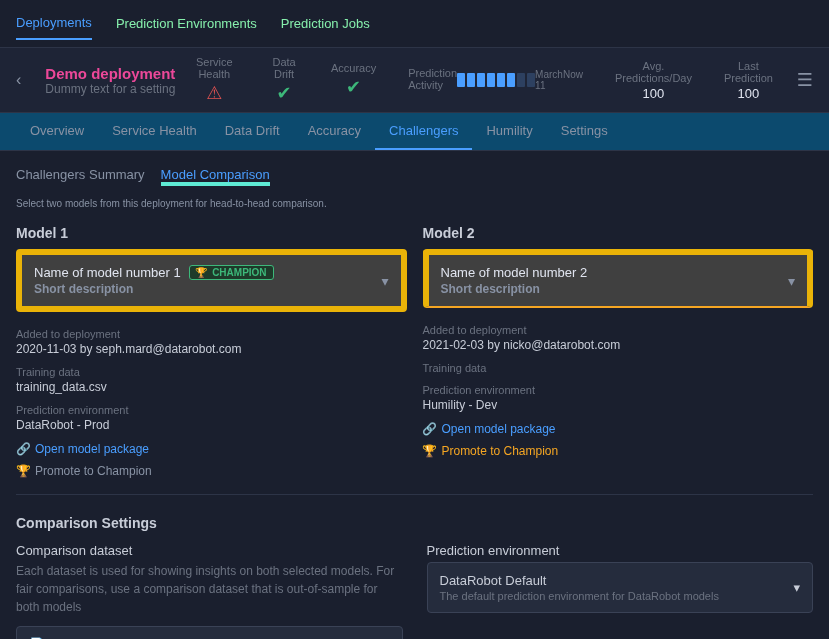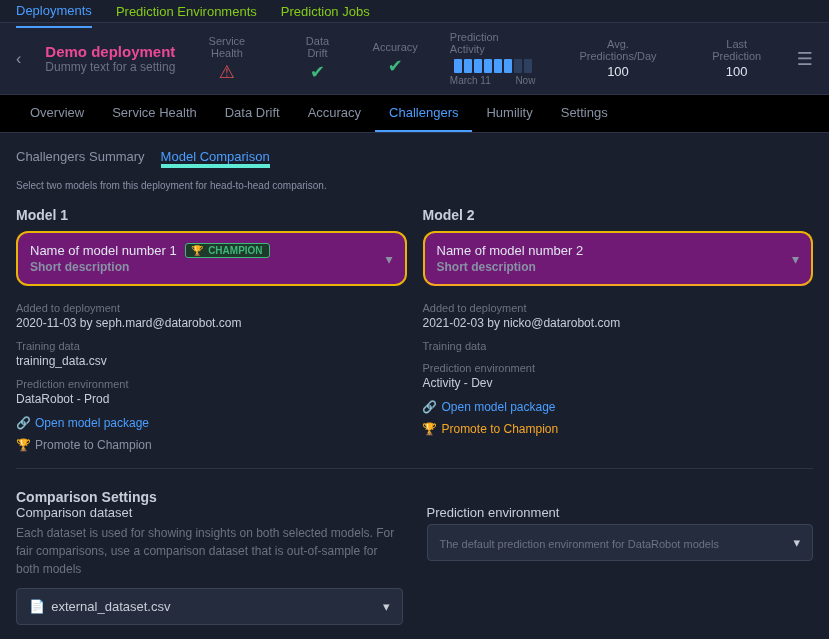--- a/index.html
+++ b/index.html
@@ -1,63 +1,63 @@
 <!DOCTYPE html>
 <html><head>
   <meta charset="utf-8">
   <style>
     * { box-sizing: border-box; margin: 0; padding: 0; }
     body { font-family: -apple-system, BlinkMacSystemFont, 'Segoe UI', sans-serif; font-size: 13px; background: #1a1f2e; color: #c8cdd8; min-height: 639px; width: 829px; overflow-x: hidden; }
     
     
-    .top-nav { display: flex; align-items: center; background: #1a1f2e; border-bottom: 1px solid #2d3447; padding: 0 16px; height: 23px; gap: 24px; }
-    .top-nav-item { font-size: 13px; color: #84cc16; cursor: pointer; padding: 8px 0; }
+    .top-nav { display: flex; align-items: center; background: #1a1f2e; border-bottom: 1px solid #2d3447; padding: 0 16px; height: 48px; gap: 24px; }
+    .top-nav-item { font-size: 13px; color: #86efac; cursor: pointer; padding: 8px 0; }
     .top-nav-item.active { color: #4a9eff; border-bottom: 2px solid #4a9eff; }
     
     
     .deployment-header { display: flex; align-items: center; background: #1e2436; padding: 8px 16px; border-bottom: 1px solid #2d3447; gap: 16px; }
     .back-btn { color: #8892a4; cursor: pointer; font-size: 16px; margin-right: 8px; }
     .deployment-title { flex: 0 0 auto; }
     .deployment-title h2 { font-size: 15px; color: #ec4899; font-weight: 600; }
     .deployment-title p { font-size: 12px; color: #6b7280; }
     .header-metrics { display: flex; gap: 32px; margin-left: auto; align-items: center; }
     .metric-group { text-align: center; }
     .metric-label { font-size: 11px; color: #6b7280; margin-bottom: 2px; }
     .metric-value { font-size: 13px; color: #e0e4ef; }
     .metric-icon-red { color: #e05252; font-size: 18px; }
     .metric-icon-green { color: #3db87a; font-size: 18px; }
-    .metric-bar-group { display: flex; flex-direction: column; align-items: center; }
+    .metric-bar-group { display: flex; align-items: center; }
     .metric-bars { display: flex; gap: 2px; margin: 2px 0; }
     .metric-bar { width: 8px; height: 14px; background: #4a9eff; border-radius: 1px; }
     .metric-bar.dim { background: #2d4060; }
     .metric-dates { display: flex; justify-content: space-between; width: 100%; font-size: 10px; color: #6b7280; }
     .hamburger { color: #8892a4; font-size: 18px; cursor: pointer; margin-left: 8px; }
     
     
-    .sub-nav { display: flex; align-items: center; background: #000000; border-bottom: 1px solid #2d3447; padding: 0 16px; gap: 0; }
+    .sub-nav { display: flex; align-items: center; background: #0c4a6e; border-bottom: 1px solid #2d3447; padding: 0 16px; gap: 0; }
     .sub-nav-item { font-size: 13px; color: #8892a4; cursor: pointer; padding: 10px 14px; border-bottom: 2px solid transparent; }
     .sub-nav-item.active { color: #4a9eff; border-bottom: 2px solid #4a9eff; }
     
     
     .page-content { padding: 16px; background: #1a1f2e; }
     
     
     .challengers-nav { display: flex; gap: 16px; margin-bottom: 12px; }
     .challengers-nav-item { font-size: 13px; color: #8892a4; cursor: pointer; }
     .challengers-nav-item.active { color: #4a9eff; border-bottom: 4px solid #5eead4; }
     
     .comparison-subtitle { font-size: 10px; color: #8892a4; margin-bottom: 16px; }
     
     
     .two-col { display: grid; grid-template-columns: 1fr 1fr; gap: 16px; }
     
     .model-section-title { font-size: 14px; color: #c8cdd8; margin-bottom: 8px; font-weight: 600; }
     
     
-    .model-selector { background: #701a75; border: 2px solid #eab308; border-radius: 12px; margin-bottom: 12px; }
+    .model-selector { background: #404040; border: 6px solid #eab308; border-radius: 4px; margin-bottom: 12px; }
     .model-selector-header { display: flex; align-items: center; justify-content: space-between; padding: 10px 12px; cursor: pointer; }
     .model-selector-name { font-size: 13px; color: #e0e4ef; font-weight: 500; }
     .model-selector-desc { font-size: 12px; color: #8892a4; margin-top: 2px; font-weight: bold; }
     .model-selector-left { flex: 1; }
     .champion-badge { display: inline-flex; align-items: center; gap: 4px; background: #1e3a2a; color: #3db87a; border: 1px solid #3db87a; border-radius: 3px; padding: 1px 6px; font-size: 10px; font-weight: 600; margin-left: 8px; }
     .chevron-icon { color: #8892a4; font-size: 14px; }
     .model-selector.model2 { border-bottom: 2px solid #f5a623; }
     
     
     .model-details { padding: 4px 0; }
@@ -65,21 +65,21 @@
     .detail-label { font-size: 11px; color: #6b7280; margin-bottom: 2px; }
     .detail-value { font-size: 12px; color: #c8cdd8; }
     
     
     .model-link { color: #4a9eff; font-size: 12px; cursor: pointer; display: flex; align-items: center; gap: 4px; margin-bottom: 8px; }
     .promote-link { color: #8892a4; font-size: 12px; display: flex; align-items: center; gap: 4px; }
     .promote-link.active { color: #f5a623; cursor: pointer; }
     
     
     .comparison-settings { margin-top: 20px; }
-    .section-title { font-size: 14px; color: #c8cdd8; font-weight: 600; }
+    .section-title { font-size: 14px; color: #c8cdd8; font-weight: 600; margin-bottom: 12px; }
     
     .settings-two-col { display: grid; grid-template-columns: 1fr 1fr; gap: 24px; }
     
     .settings-label { font-size: 13px; color: #c8cdd8; font-weight: 500; margin-bottom: 4px; }
     .settings-desc { font-size: 12px; color: #6b7280; margin-bottom: 10px; line-height: 1.5; }
     
     .dataset-selector { background: #252c3d; border: 1px solid #3a4256; border-radius: 4px; display: flex; align-items: center; justify-content: space-between; padding: 10px 12px; cursor: pointer; }
     .dataset-name { font-size: 13px; color: #c8cdd8; display: flex; align-items: center; gap: 6px; }
     
     .env-selector { background: #252c3d; border: 1px solid #3a4256; border-radius: 4px; padding: 10px 12px; cursor: pointer; display: flex; align-items: center; justify-content: space-between; }
@@ -225,21 +225,21 @@
       <div class="model-details">
         <div class="detail-row">
           <div class="detail-label">Added to deployment</div>
           <div class="detail-value">2021-02-03 by nicko@datarobot.com</div>
         </div>
         <div class="detail-row">
           <div class="detail-label">Training data</div>
         </div>
         <div class="detail-row">
           <div class="detail-label">Prediction environment</div>
-          <div class="detail-value">Activity - Dev</div>
+          <div class="detail-value">Humility - Dev</div>
         </div>
         <div class="model-link">
           <span>🔗</span>
           <span>Open model package</span>
         </div>
         <div class="promote-link active">
           <span style="color:#f5a623;">🏆</span>
           <span style="color:#f5a623;">Promote to Champion</span>
         </div>
       </div>
@@ -264,20 +264,21 @@
           </div>
           <span>▾</span>
         </div>
 
       </div>
 
       <div>
         <div class="settings-label">Prediction environment</div>
         <div class="env-selector">
           <div>
+            <div class="env-name">DataRobot Default</div>
             <div class="env-subdesc">The default prediction environment for DataRobot models</div>
           </div>
           <span>▾</span>
         </div>
       </div>
 
     </div>
   </div>
 
 </div>

